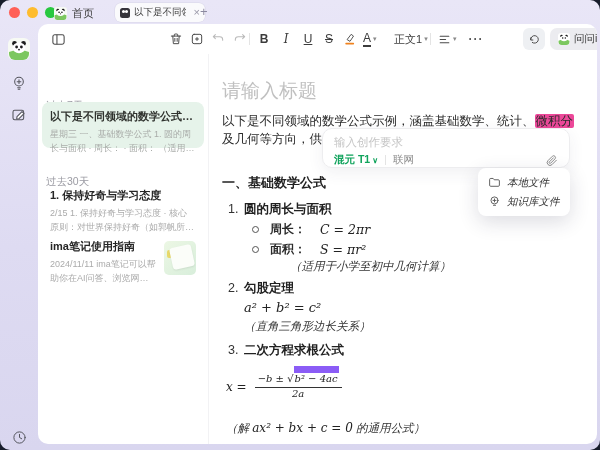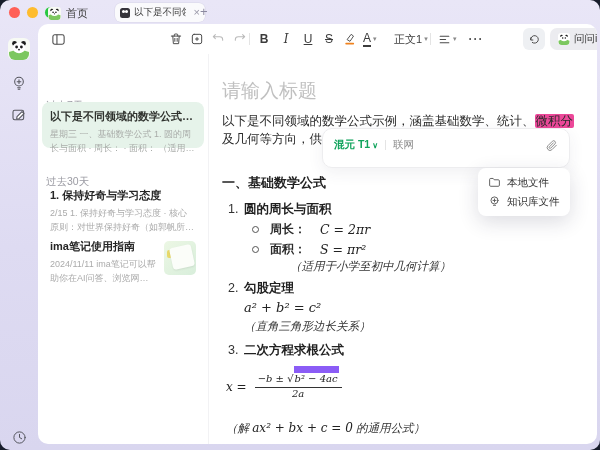--- a/index.html
+++ b/index.html
@@ -5,21 +5,21 @@
   html,body{margin:0;padding:0;background:#171c2b;font-family:"Liberation Sans",sans-serif;}
   .stage{position:relative;width:600px;height:450px;overflow:hidden;background:#171c2b;}
   .window{position:absolute;inset:0;border-radius:10px;overflow:hidden;
     background:linear-gradient(180deg,#e9e6f7 0%,#dedbf2 55%,#d9d6ef 100%);}
   
   .titlebar{position:absolute;top:0;left:0;right:0;height:24px;}
   .lights{position:absolute;left:9px;top:7px;display:flex;gap:7px;}
   .light{width:11px;height:11px;border-radius:50%;}
   .l-red{background:#ff5f57}.l-yellow{background:#febc2e}.l-green{background:#28c840}
   .home-tab{position:absolute;left:38px;top:4px;display:flex;align-items:center;gap:5px;
-    font-size:11px;color:#3a3a3a;padding:2px 10px;border-radius:5px;}
+    font-size:11px;color:#3a3a3a;padding:2px 16px;border-radius:5px;}
   .tab{position:absolute;left:115px;top:3px;width:80px;height:19px;background:#fafafc;
     border-radius:6px;display:flex;align-items:center;gap:4px;padding:0 5px;box-shadow:0 0 0 .5px #d8d5e8;}
   .tab-icon{width:10px;height:10px;border-radius:2.5px;background:#35343a;position:relative;flex:none;}
   .tab-icon::after{content:"";position:absolute;left:2px;top:2px;width:3px;height:3px;border-radius:50%;background:#fff;}
   .tab-icon::before{content:"";position:absolute;right:2px;top:2px;width:3px;height:3px;border-radius:50%;background:#fff;}
   .tab-label{font-size:9.5px;color:#3a3a3a;white-space:nowrap;overflow:hidden;max-width:52px;}
   .tab-close{font-size:11px;color:#9a98a8;margin-left:auto;line-height:1;}
   .new-tab{position:absolute;left:200px;top:4px;font-size:13px;color:#8b89a0;}
   
   .rail{position:absolute;left:0;top:24px;bottom:0;width:38px;}
@@ -86,21 +86,21 @@
   .ai-box{position:absolute;left:284px;top:104px;width:248px;height:40px;background:#fff;border:1px solid #ededef;
     border-radius:10px;box-shadow:0 5px 16px rgba(60,60,90,.07);padding:6px 11px;box-sizing:border-box;z-index:5;}
   .ai-ph{font-size:11.5px;color:#c6c6c6;}
   .ai-row{margin-top:3px;display:flex;align-items:center;gap:7px;}
   .ai-model{font-size:10.5px;font-weight:bold;display:flex;align-items:center;gap:2px;}
   .ai-vsep{width:1px;height:10px;background:#e4e4e4;}
   .ai-web{font-size:10.5px;color:#8a8a8a;}
   .ai-clip{margin-left:auto;display:flex;}
   
   .menu{position:absolute;left:440px;top:144px;width:92px;background:#fff;border-radius:8px;
-    box-shadow:0 6px 20px rgba(40,40,70,.16);padding:5px 0;z-index:6;}
+    box-shadow:0 6px 20px rgba(40,40,70,.16);padding:5px 0;z-index:6;font-style:italic;}
   .menu-item{display:flex;align-items:center;gap:6px;height:19px;padding:0 10px;font-size:10.5px;color:#333;white-space:nowrap;}
   svg{overflow:visible}
 </style>
 </head>
 <body>
 
 <div class="stage">
   <div class="window">
 
     <div class="titlebar">
@@ -296,20 +296,21 @@
             <span class="math">2a</span>
           </span>
         </div>
         <div class="note-it ind-4 note3">
           <span>（解  </span><span class="math">ax² + bx + c = 0</span><span>  的通用公式）</span>
         </div>
 
       </div>
 
       <div class="ai-box">
+        <div class="ai-ph">输入创作要求</div>
         <div class="ai-row">
           <span class="ai-model" style="color:#10a35c">
             <span>混元 T1</span>
             <span style="font-size:8px">∨</span>
           </span>
           <span class="ai-vsep"></span>
           <span class="ai-web">联网</span>
           <span class="ai-clip">
             <svg width="13" height="13" viewBox="0 0 24 24" fill="none" stroke="#8a8a8a" stroke-width="1.8" stroke-linecap="round">
               <path d="M21 11.5 l-8.2 8.2 a5.2 5.2 0 01-7.35-7.35 L13.7 4.1 a3.4 3.4 0 014.8 4.8 L10.4 17 a1.7 1.7 0 01-2.4-2.4 L15.6 7"></path>

